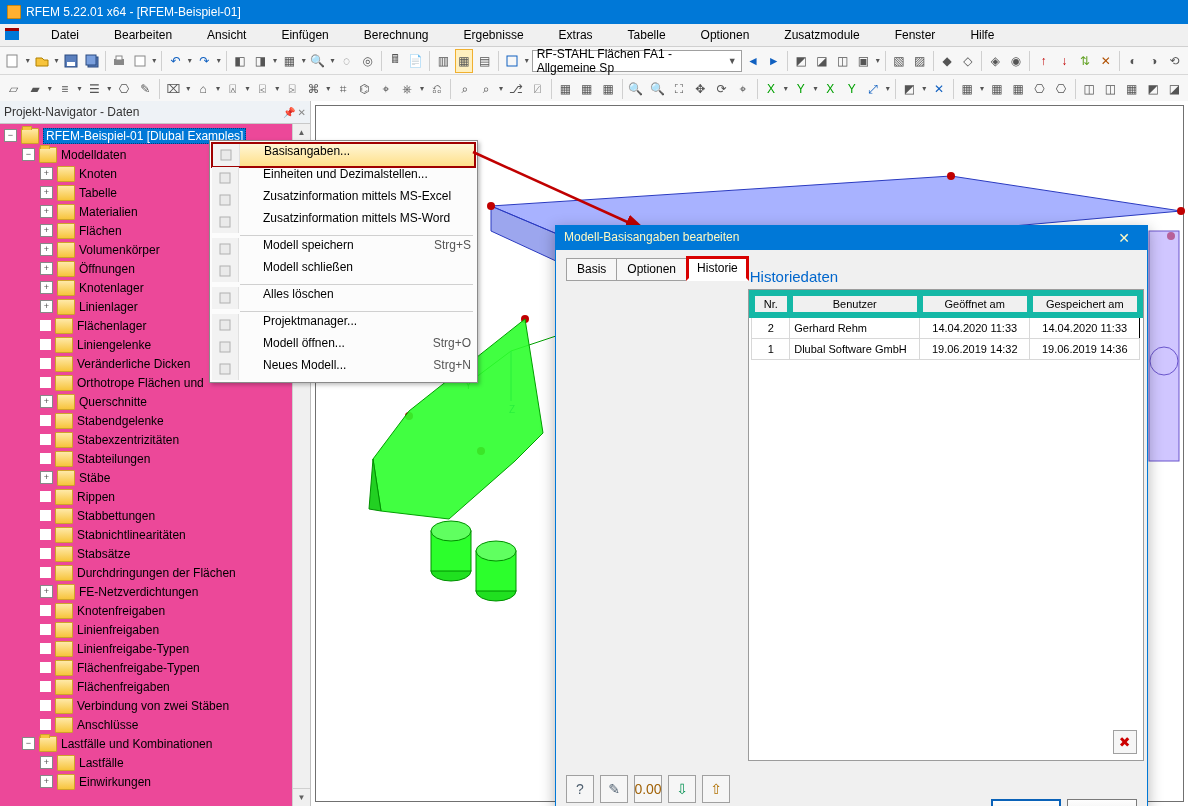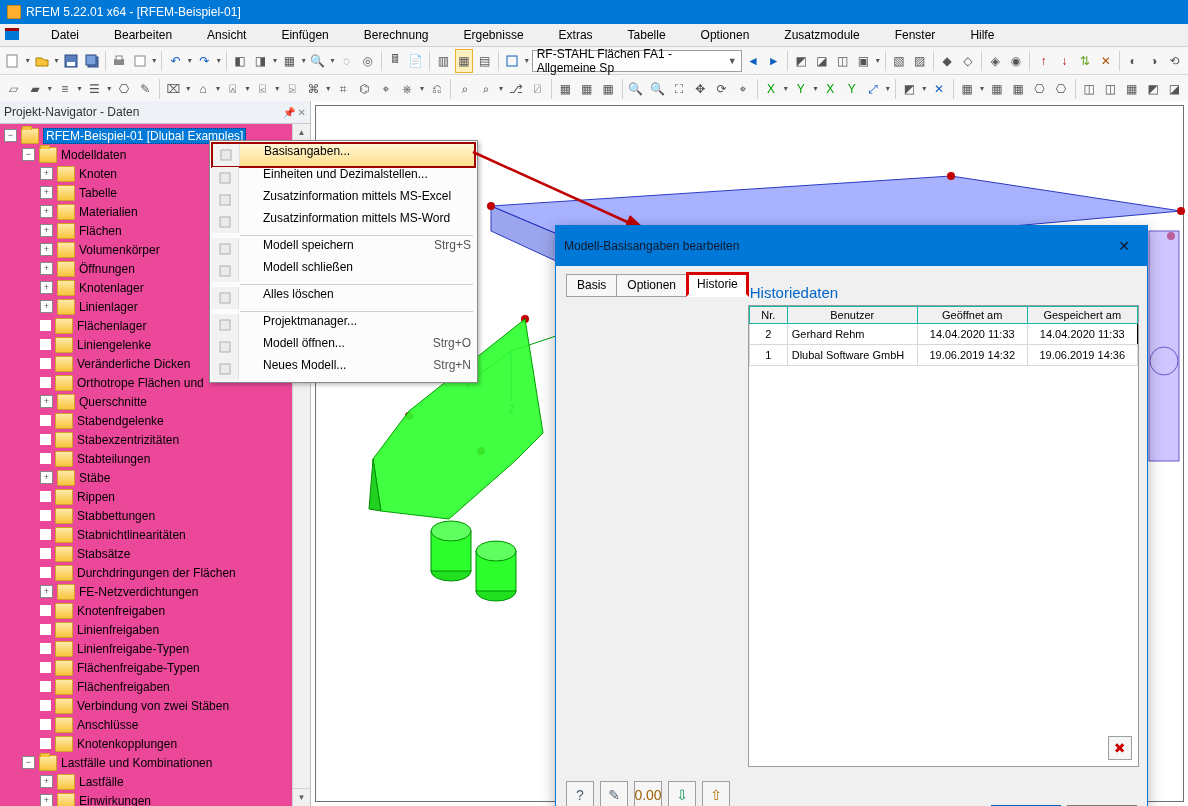--- a/index.html
+++ b/index.html
@@ -190,23 +190,23 @@
     position:absolute;
     left:555px; top:225px;
     width:591px;
     height:582px;
     border:1px solid #0078d7;
     background:#f0f0f0;
     box-shadow:0 4px 14px rgba(0,0,0,0.3);
     display:flex; flex-direction:column;
   }
   .dlg-title{
-    height:28px; background:#0078d7; color:#0f172a;
-    display:flex; align-items:center; justify-content:space-between;
-    padding:12px 8px; font-size:12px;
+    height:28px; background:#0078d7; color:#fef9c3;
+    display:flex; align-items:flex-start; justify-content:space-between;
+    padding:4px 8px; font-size:12px;
   }
   .dlg-title .close{ width:30px; text-align:center; font-size:14px; cursor:default;}
   .dlg-body{
     flex:1; padding:8px 10px; display:flex; flex-direction:row;
   }
   .tabs{
     display:flex; align-items:flex-end; height:22px; border-bottom:1px solid #a0a0a0;
   }
   .tab{
     padding:3px 10px 4px; border:1px solid #a0a0a0; border-bottom:none;
@@ -233,21 +233,21 @@
     flex:1;
     border:1px solid #9c9c9c;
     background:#fff;
     position:relative;
     overflow:hidden;
   }
   .grid table{
     border-collapse:collapse; width:100%; table-layout:fixed;
   }
   .grid th{
-    background:#f0f0f0; border:1px solid #14b8a6;
+    background:#f0f0f0; border:6px solid #14b8a6;
     font-weight:normal; font-size:11px; padding:2px 4px;
     text-align:center;
   }
   .grid td{
     border:1px solid #d8d8d8; font-size:11px; padding:2px 4px;
     height:16px;
   }
   .grid td.center, .grid th.center{ text-align:center;}
   .grid td.sel{ border:1px solid #000; background:#fff;}
   .grid .del-btn{
@@ -653,25 +653,20 @@
         </div>
         <div class="tree-row indent2">
           <span class="exp none"></span>
           <span class="folder"></span>
           <span>Verbindung von zwei Stäben</span>
         </div>
         <div class="tree-row indent2">
           <span class="exp none"></span>
           <span class="folder"></span>
           <span>Anschlüsse</span>
-        </div>
-        <div class="tree-row indent2">
-          <span class="exp none"></span>
-          <span class="folder"></span>
-          <span>Knotenkopplungen</span>
         </div>
         <div class="tree-row indent1">
           <span class="exp">−</span>
           <span class="folder open"></span>
           <span>Lastfälle und Kombinationen</span>
         </div>
         <div class="tree-row indent2">
           <span class="exp ">+</span>
           <span class="folder"></span>
           <span>Lastfälle</span>

